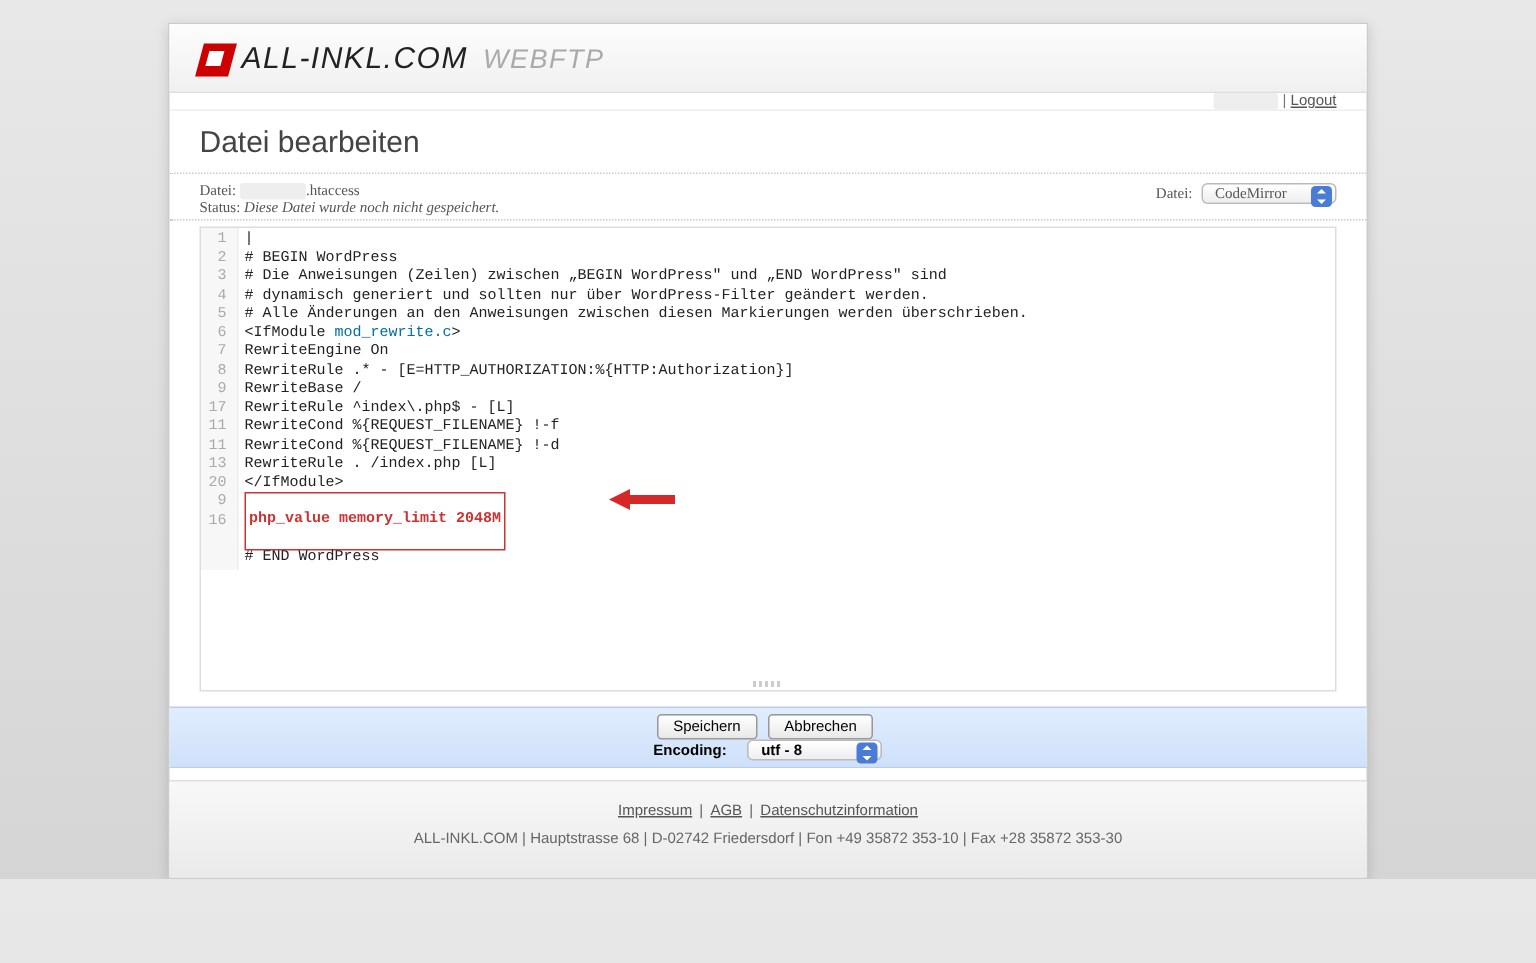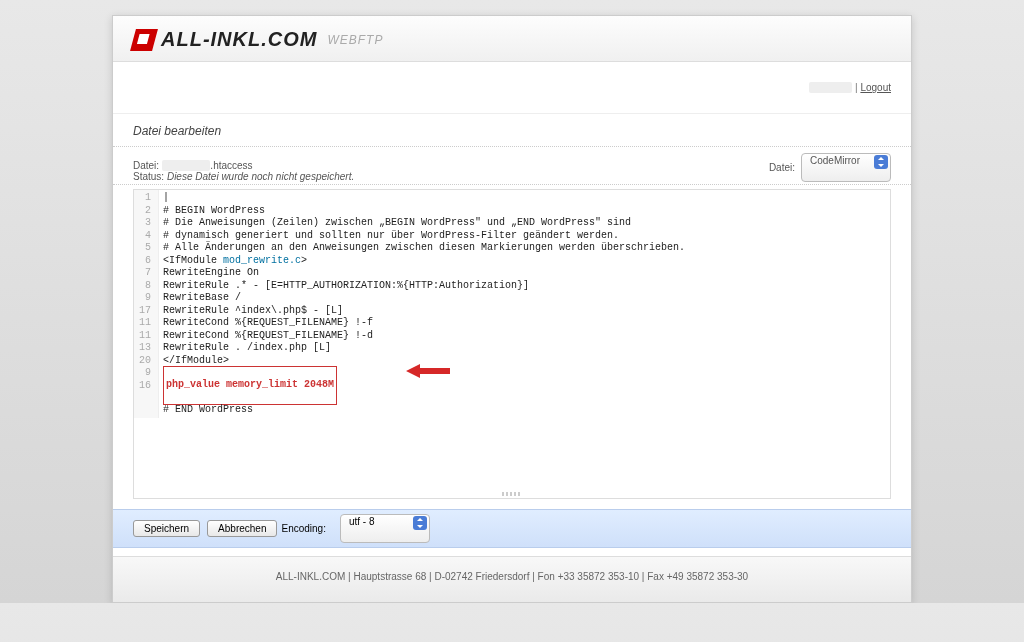--- a/index.html
+++ b/index.html
@@ -36,68 +36,68 @@
     }
     .logo-icon::after {
       content: '';
       position: absolute;
       top: 5px; left: 5px;
       width: 10px; height: 10px;
       background: #fff;
     }
     .brand {
       font-size: 20px;
-      font-weight: bold;
+      font-weight: normal;
       font-style: italic;
       letter-spacing: 1px;
       color: #222;
     }
     .subbrand {
-      font-size: 12px;
+      font-size: 18px;
       font-style: italic;
       color: #aaa;
       letter-spacing: 1px;
       margin-left: 4px;
     }
     .topbar {
       text-align: right;
-      padding: 20px 20px;
+      padding: 0 20px;
       font-size: 10px;
       color: #777;
       border-bottom: 1px solid #eee;
     }
     .topbar a { color: #555; }
     .obscured { color: #ccc; background: #eee; border-radius: 2px; padding: 0 2px;}
     .title-area {
       padding: 10px 20px 8px 20px;
-      font-size: 12px;
+      font-size: 20px;
       color: #444;
       border-bottom: 1px dotted #ccc;
-      font-style: italic;
     }
     .meta-bar {
       display: flex;
       justify-content: space-between;
-      align-items: flex-end;
+      align-items: flex-start;
       padding: 6px 20px 2px 20px;
       font-size: 10px;
       color: #555;
       border-bottom: 1px dotted #ccc;
+      font-family: Liberation Serif, serif;
     }
     .meta-left .status-line { font-style: italic; }
     .editor-select {
       display: flex;
       align-items: center;
       gap: 6px;
     }
     .select {
       border: 1px solid #bbb;
       border-radius: 4px;
       background: linear-gradient(to bottom,#fff,#eee);
-      padding: 1px 18px 15px 8px;
+      padding: 1px 18px 0 8px;
       font-size: 10px;
       position: relative;
       min-width: 90px;
       display: inline-block;
       cursor: pointer;
     }
     .select .arrows {
       position: absolute;
       right: 2px; top: 1px;
       width: 14px; height: 14px;
@@ -169,35 +169,37 @@
       background: repeating-linear-gradient(to right, #ccc 0 2px, transparent 2px 4px);
     }
     .action-bar {
       margin: 10px 0 8px 0;
       padding: 4px 20px;
       background: linear-gradient(to bottom, #e0edff, #cfe0fa);
       border-top: 1px solid #b9cdec;
       border-bottom: 1px solid #b9cdec;
       display: flex;
       align-items: center;
+      flex-direction: column;
     }
     .action-bar button {
       font-size: 10px;
       padding: 2px 10px;
       border: 1px solid #999;
       border-radius: 3px;
       background: linear-gradient(to bottom,#fff,#e8e8e8);
       cursor: pointer;
       margin-right: 4px;
     }
     .encoding-area {
       display: flex;
       align-items: center;
       gap: 14px;
       font-size: 10px;
+      font-weight: bold;
     }
     .footer {
       text-align: center;
       padding: 14px 0 20px 0;
       font-size: 10px;
       color: #666;
       background: linear-gradient(to bottom, #f8f8f8, #eaeaea);
       border-top: 1px solid #ddd;
     }
     .footer a { color: #555; text-decoration: underline; margin: 0 2px; }
@@ -279,15 +281,20 @@
     <div class="encoding-area">
       <span>Encoding:</span>
       <span class="select">
         <span>utf - 8</span>
         <span class="arrows"></span>
       </span>
     </div>
   </div>
 
   <div class="footer">
-    <div>ALL-INKL.COM | Hauptstrasse 68 | D-02742 Friedersdorf | Fon +33 35872 353-10 | Fax +49 35872 353-30</div>
+    <div class="legal">
+      <a href="#">Impressum</a> |
+      <a href="#">AGB</a> |
+      <a href="#">Datenschutzinformation</a>
+    </div>
+    <div>ALL-INKL.COM | Hauptstrasse 68 | D-02742 Friedersdorf | Fon +49 35872 353-10 | Fax +28 35872 353-30</div>
   </div>
 </div>
 
 </body></html>

